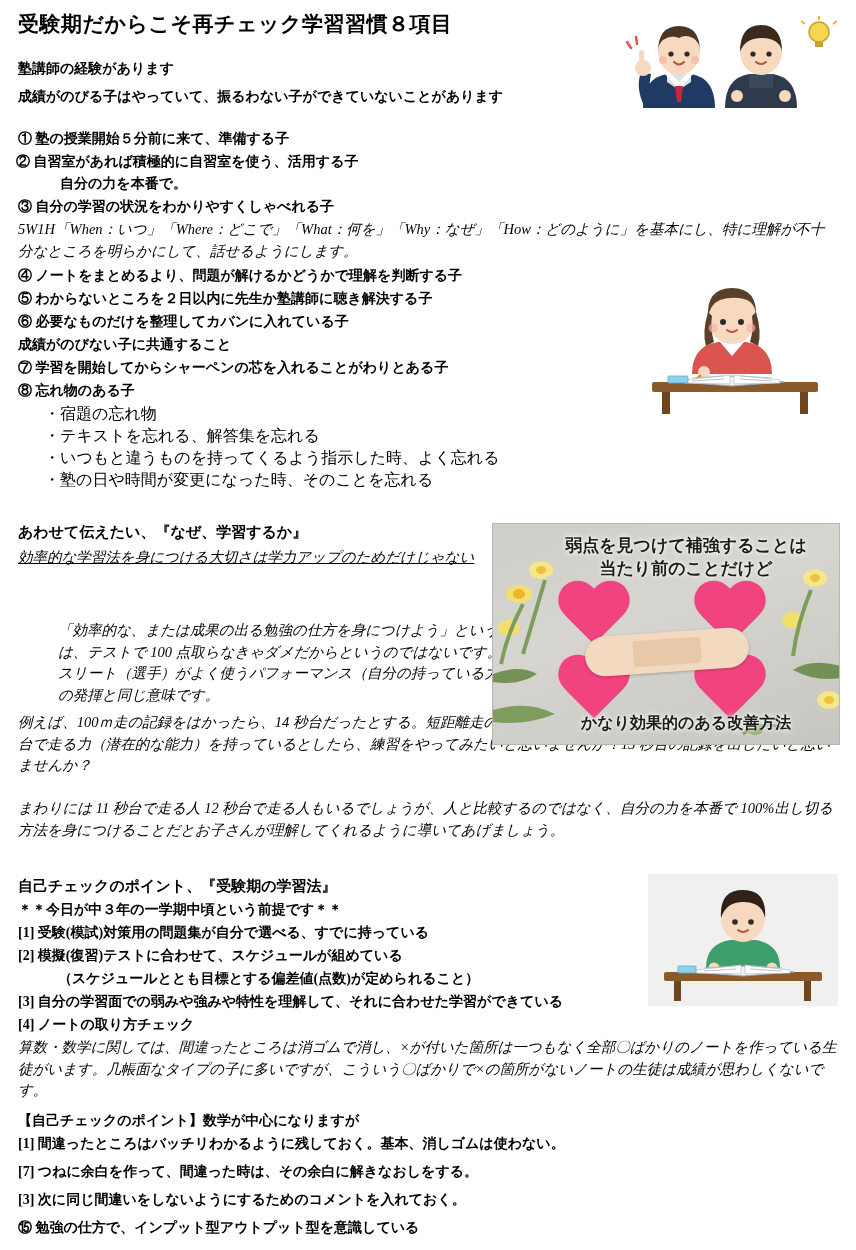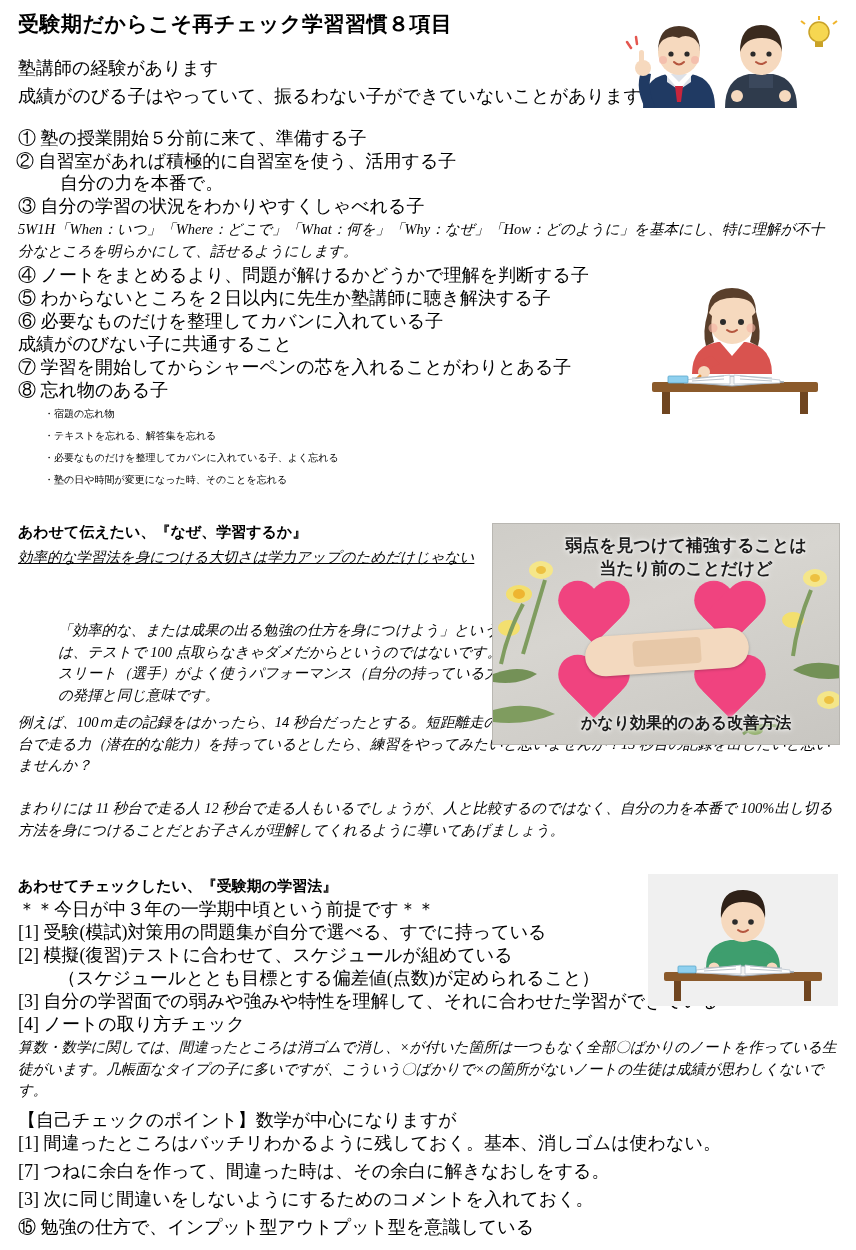--- a/index.html
+++ b/index.html
@@ -25,23 +25,24 @@
   .doc-title {
     position: absolute;
     left: 18px;
     top: 10px;
     font-size: 21px;
     font-weight: bold;
     letter-spacing: 0.5px;
     white-space: nowrap;
   }
   .line {
-    font-size: 18px;
+    font-size: 14px;
     line-height: 21px;
     white-space: nowrap;
+    font-weight: bold;
   }
   .blk {
     position: absolute;
   }
   .wrapblk {
     position: absolute;
     font-size: 14.5px;
     line-height: 21.5px;
   }
   .wrapblk p {
@@ -49,21 +50,21 @@
     font-style: italic;
   }
   .sec-head {
     font-weight: bold;
     font-size: 15px;
   }
   .underline {
     text-decoration: underline;
   }
   .bullets div {
-    font-size: 10px;
+    font-size: 16px;
     line-height: 22px;
     white-space: nowrap;
     padding-left: 26px;
   }
 
   
   .ill-students {
     position: absolute;
     left: 605px;
     top: 12px;
@@ -185,42 +186,42 @@
   <div class="blk line" style="left:18px; top:311px;">⑥ 必要なものだけを整理してカバンに入れている子</div>
 
   <div class="blk line" style="left:18px; top:357px;">⑦ 学習を開始してからシャーペンの芯を入れることがわりとある子</div>
 
   <div class="blk line" style="left:18px; top:334px;">成績がのびない子に共通すること</div>
   <div class="blk line" style="left:18px; top:380px;">⑧ 忘れ物のある子</div>
 
   <div class="blk bullets" style="left:18px; top:403px;">
     <div>・宿題の忘れ物</div>
     <div>・テキストを忘れる、解答集を忘れる</div>
-    <div>・必要なものだけを整理してカバンに入れている子、よく忘れる</div>
+    <div>・いつもと違うものを持ってくるよう指示した時、よく忘れる</div>
     <div>・塾の日や時間が変更になった時、そのことを忘れる</div>
   </div>
 
   <div class="blk line sec-head" style="left:18px; top:522px;">あわせて伝えたい、『なぜ、学習するか』</div>
   <div class="wrapblk underline" style="left:18px; top:547px; width:460px;">
     <p>効率的な学習法を身につける大切さは学力アップのためだけじゃない</p>
   </div>
 
   <div class="wrapblk" style="left:18px; top:620px; width:462px;margin-left:40px;">
     <p>「効率的な、または成果の出る勉強の仕方を身につけよう」というのは、テストで 100 点取らなきゃダメだからというのではないです。アスリート（選手）がよく使うパフォーマンス（自分の持っている力）の発揮と同じ意味です。</p>
   </div>
 
   <div class="wrapblk" style="left:18px; top:712px; width:820px;">
     <p>例えば、100ｍ走の記録をはかったら、14 秒台だったとする。短距離走の適切な練習の仕方を身につけ練習をしたら、13 秒台で走る力（潜在的な能力）を持っているとしたら、練習をやってみたいと思いませんか？13 秒台の記録を出したいと思いませんか？</p>
   </div>
 
   <div class="wrapblk" style="left:18px; top:798px; width:820px;">
     <p>まわりには 11 秒台で走る人 12 秒台で走る人もいるでしょうが、人と比較するのではなく、自分の力を本番で 100%出し切る方法を身につけることだとお子さんが理解してくれるように導いてあげましょう。</p>
   </div>
 
-  <div class="blk line sec-head" style="left:18px; top:876px;">あわせてチェックしたい、『受験期の学習法』</div>
+  <div class="blk line sec-head" style="left:18px; top:876px;">自己チェックのポイント、『受験期の学習法』</div>
   <div class="blk line" style="left:18px; top:899px;">＊＊今日が中３年の一学期中頃という前提です＊＊</div>
   <div class="blk line" style="left:18px; top:922px;">[1] 受験(模試)対策用の問題集が自分で選べる、すでに持っている</div>
   <div class="blk line" style="left:18px; top:945px;">[2] 模擬(復習)テストに合わせて、スケジュールが組めている</div>
   <div class="blk line" style="left:58px; top:968px;">（スケジュールととも目標とする偏差値(点数)が定められること）</div>
   <div class="blk line" style="left:18px; top:991px;">[3] 自分の学習面での弱みや強みや特性を理解して、それに合わせた学習ができている</div>
   <div class="blk line" style="left:18px; top:1014px;">[4] ノートの取り方チェック</div>
 
   <div class="wrapblk" style="left:18px; top:1037px; width:820px;">
     <p>算数・数学に関しては、間違ったところは消ゴムで消し、×が付いた箇所は一つもなく全部〇ばかりのノートを作っている生徒がいます。几帳面なタイプの子に多いですが、こういう〇ばかりで×の箇所がないノートの生徒は成績が思わしくないです。</p>
   </div>

